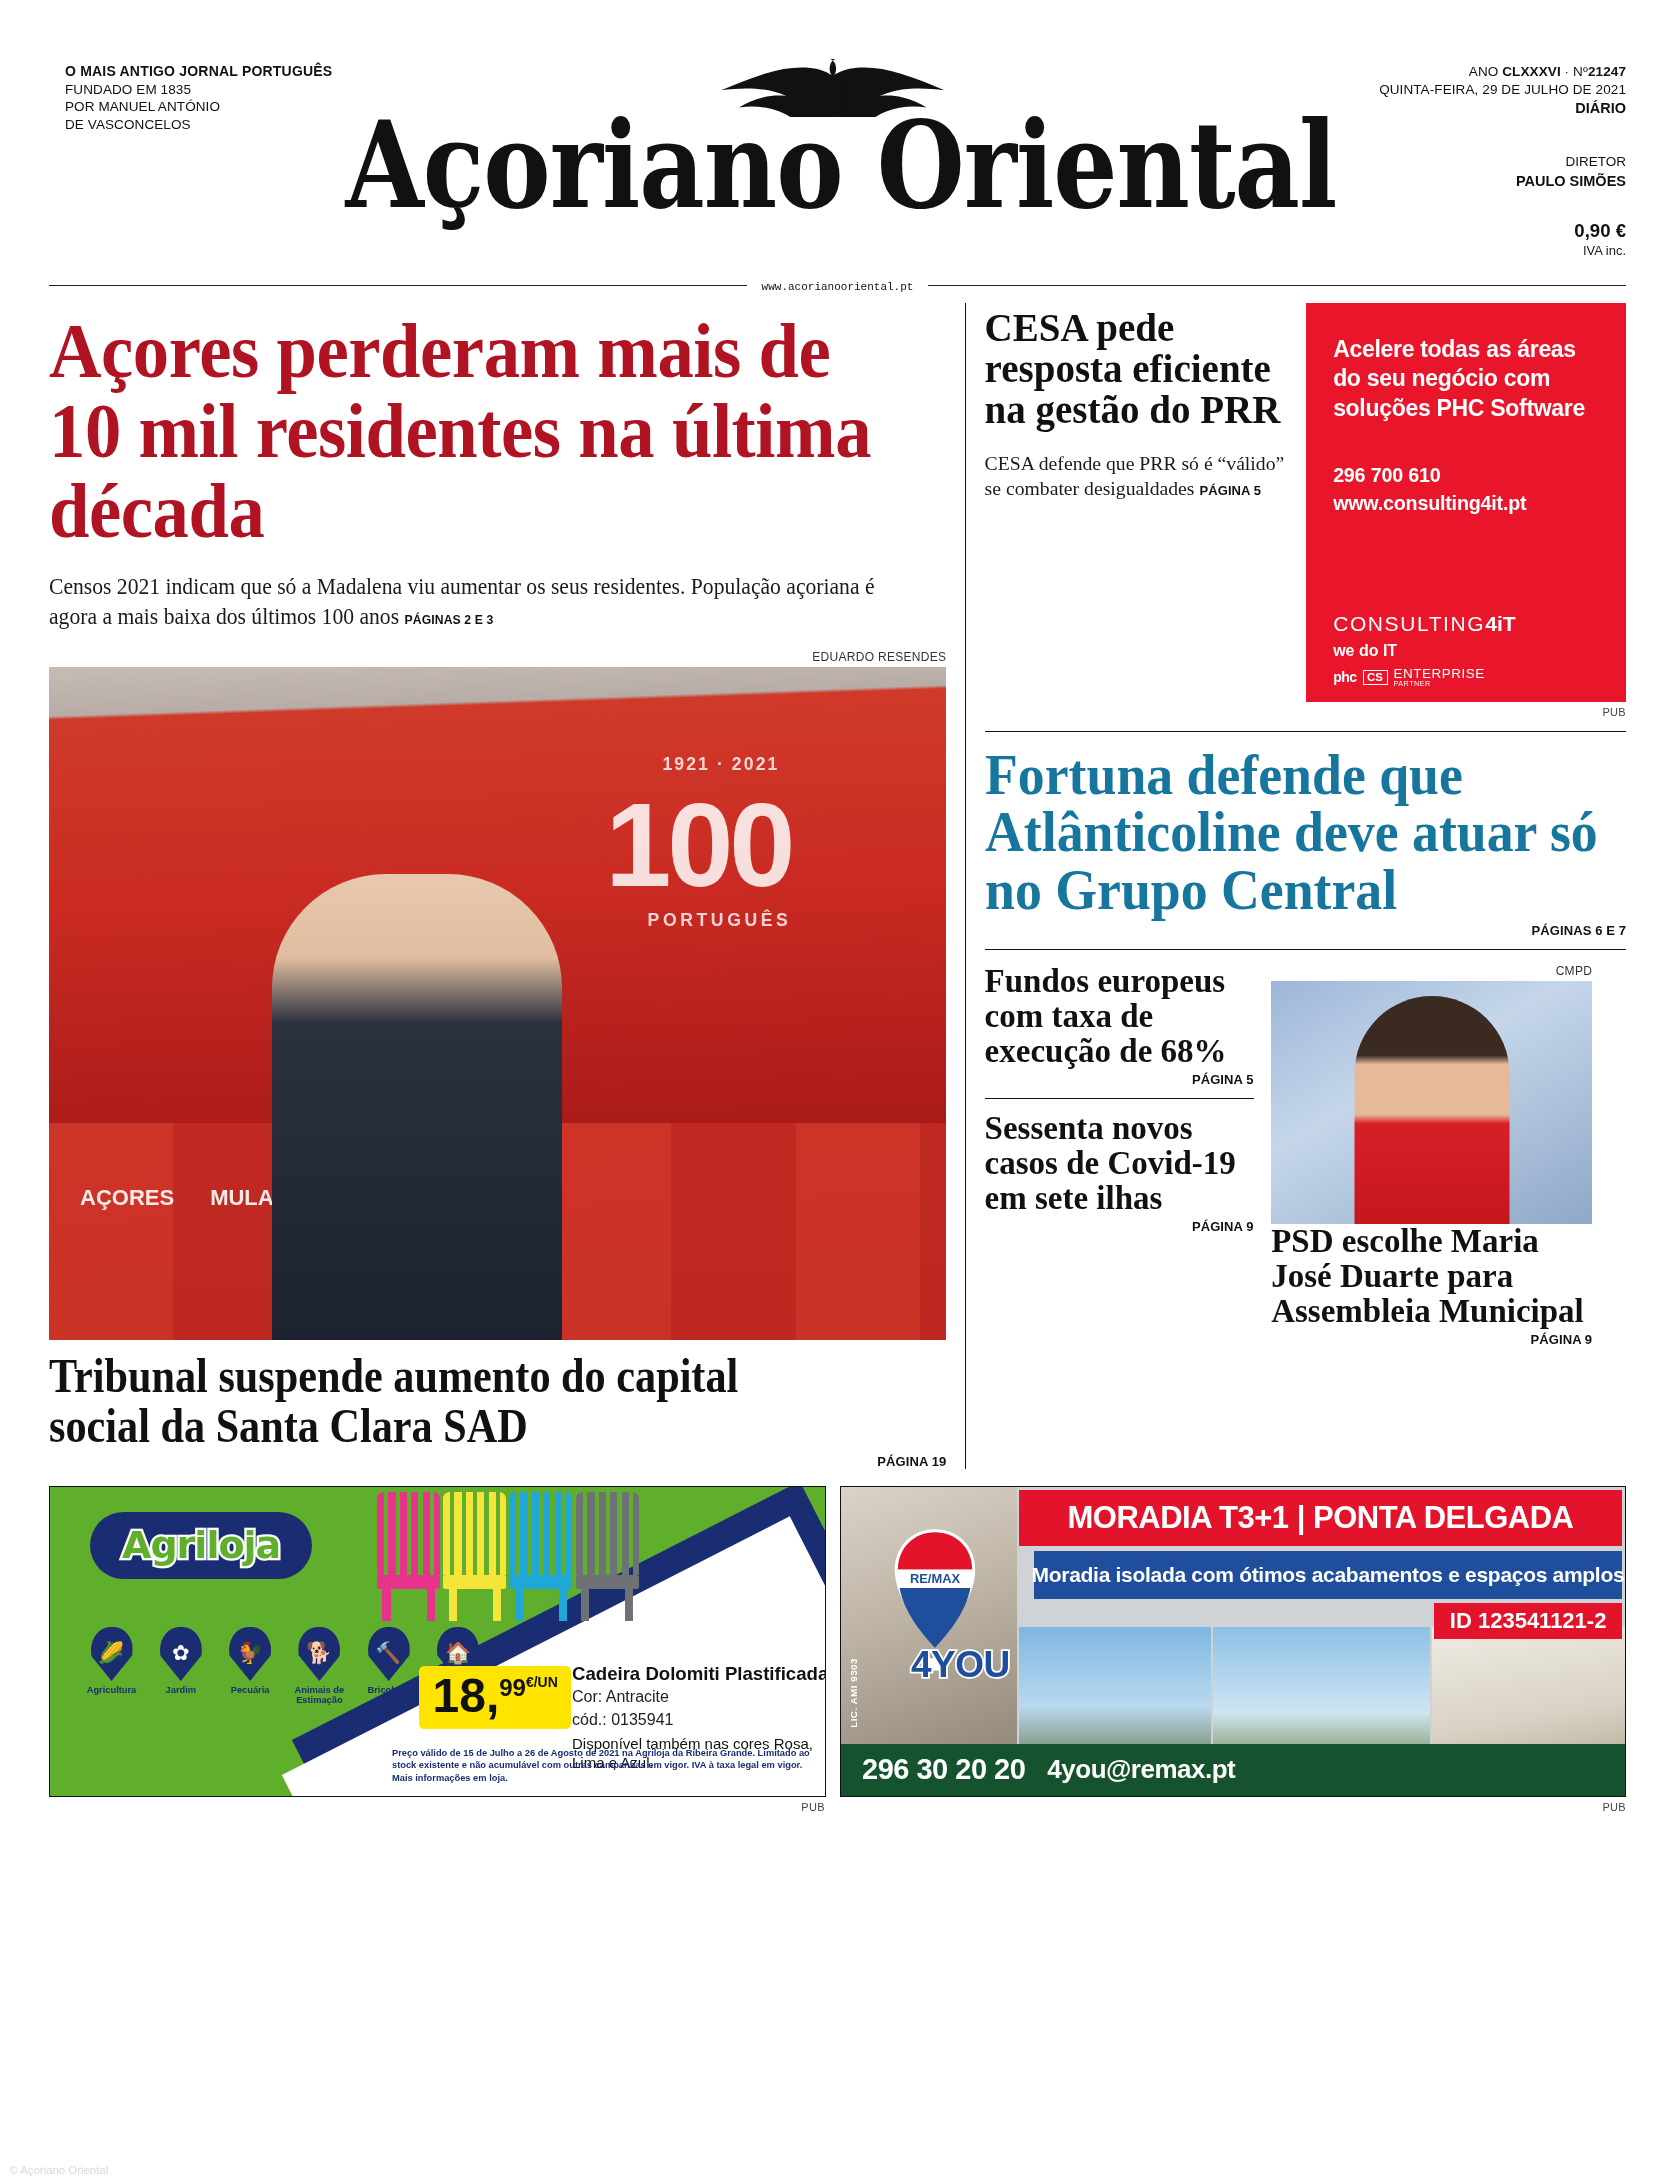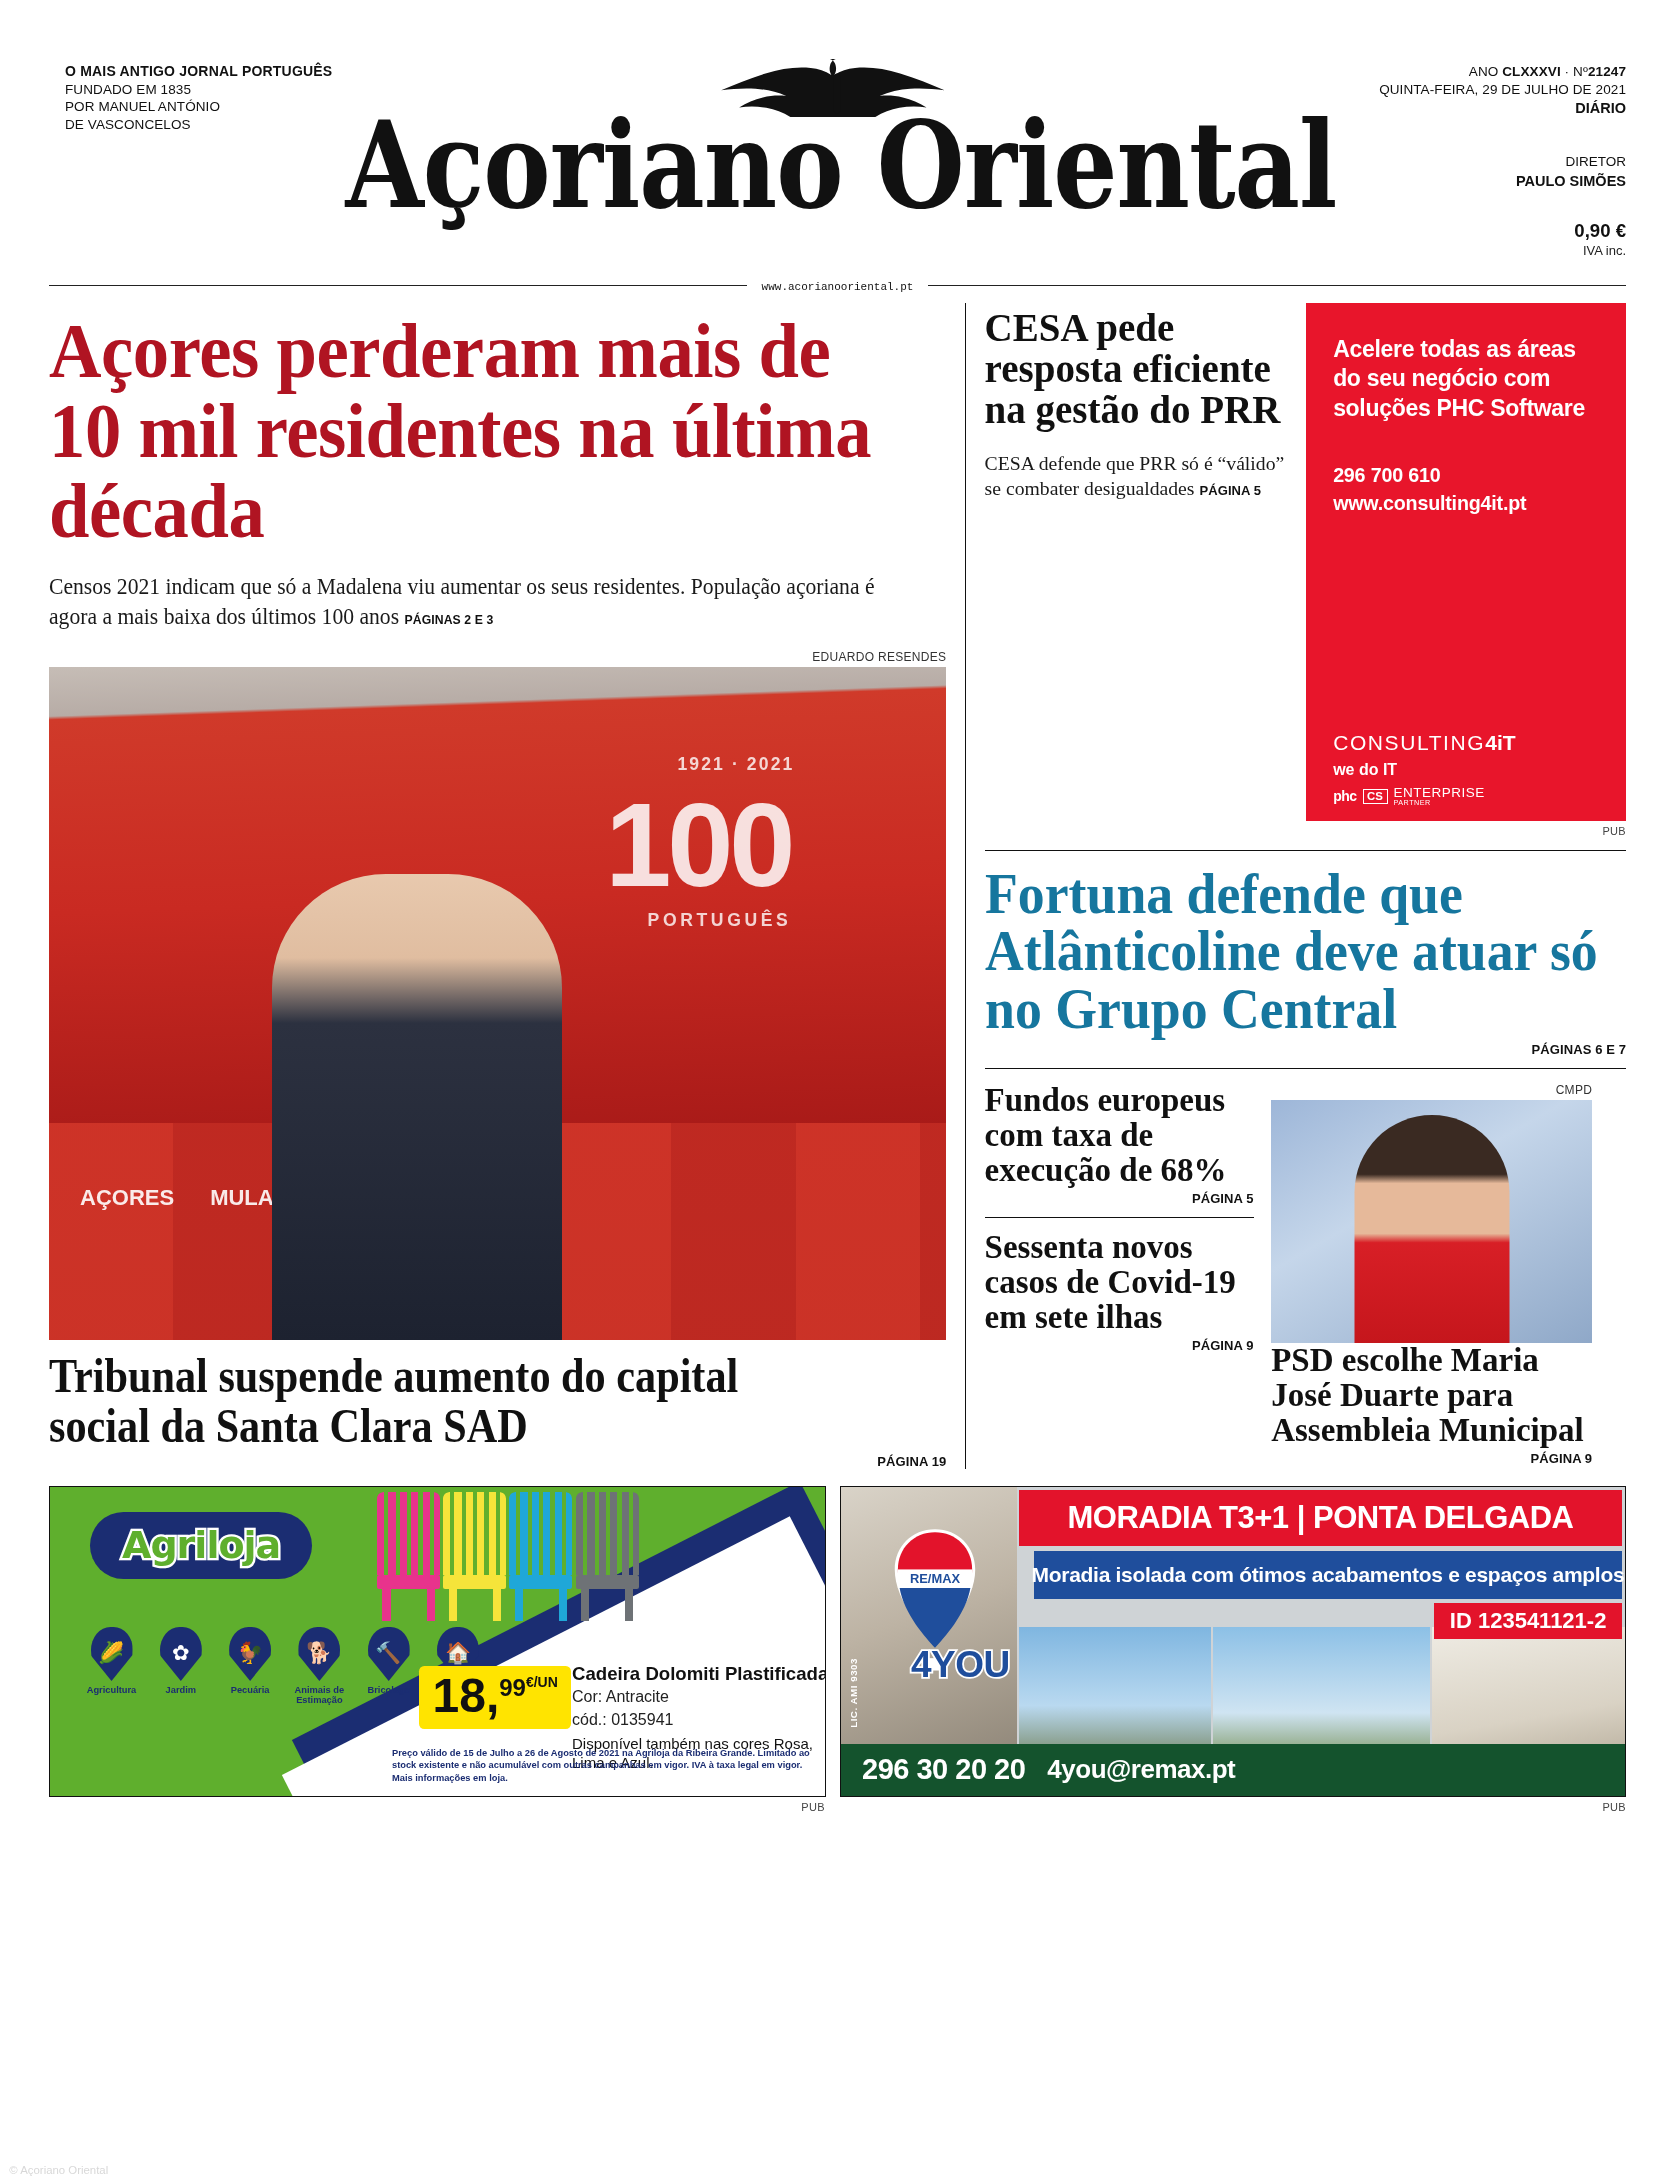--- a/index.html
+++ b/index.html
@@ -133,21 +133,21 @@
     font-weight: 700; font-size: 39px; line-height: 1.05; color: #111;
     margin-top: 5.2px;
   }
   .cesa-sub {
     margin-top: 19.7px;
     font-family: "Liberation Serif", serif;
     font-size: 19.7px; line-height: 1.28; color: #1a1a1a;
   }
   .rc-ad { width: 321px; }
   .ad-phc {
-    background: #E8152B; width: 100%; height: 518px;
+    background: #E8152B; width: 100%; height: 399px;
     padding: 32px 27px; color: #fff; position: relative;
   }
   .ad-phc .claim {
     font-family: "Liberation Sans", sans-serif; font-weight: 700;
     font-size: 23px; line-height: 1.28; letter-spacing: -0.3px;
   }
   .ad-phc .contact {
     margin-top: 39px;
     font-family: "Liberation Sans", sans-serif; font-weight: 700;
     font-size: 19.7px; line-height: 1.38; letter-spacing: -0.2px;
@@ -374,21 +374,21 @@
     position: absolute; right: 155px; top: 109px;
     font-family: "Liberation Sans", sans-serif; font-weight: 700;
     font-size: 119px; color: rgba(255,255,255,0.85); letter-spacing: -4.1px;
   }
   .sc-cent {
     position: absolute; right: 155px; top: 243px;
     font-family: "Liberation Sans", sans-serif; font-weight: 700;
     font-size: 17.6px; color: rgba(255,255,255,0.8); letter-spacing: 3.6px;
   }
   .sc-years {
-    position: absolute; right: 152px; top: 87px;
+    position: absolute; right: 167px; top: 87px;
     font-family: "Liberation Sans", sans-serif; font-weight: 700;
     font-size: 17.6px; color: rgba(255,255,255,0.8); letter-spacing: 2.1px;
   }
   .sc-boards { position: absolute; left: 0; bottom: 0; width: 100%; height: 217px;
     background: repeating-linear-gradient(90deg,#cf3428 0 124px,#c02a22 124px 249px); opacity: .95; }
   .sc-logos { position: absolute; left: 0; bottom: 129px; width: 100%; display: flex; gap: 36px; padding-left: 31px; }
   .sc-logos div {
     font-family: "Liberation Sans", sans-serif; font-weight: 700; font-size: 22px;
     color: rgba(255,255,255,.9);
   }

